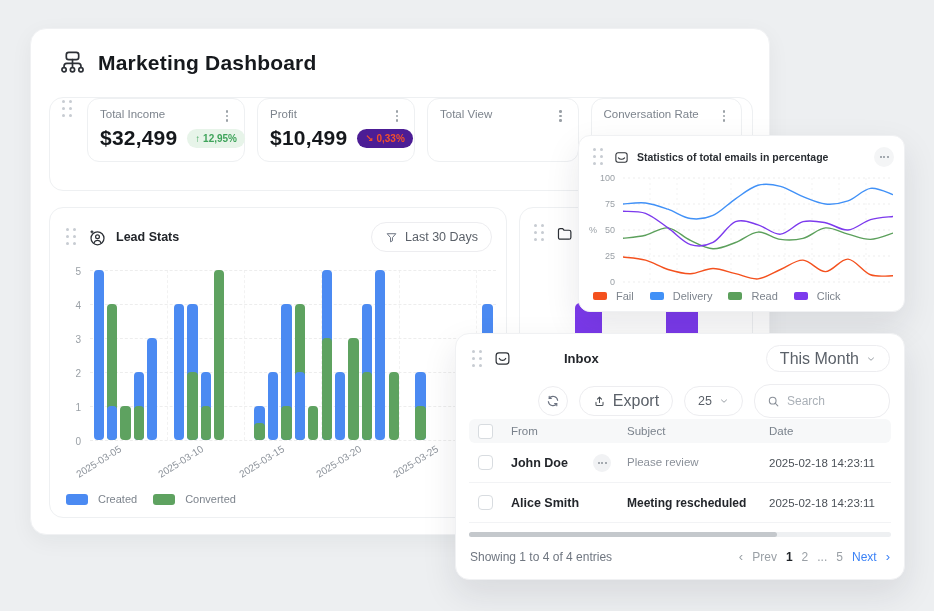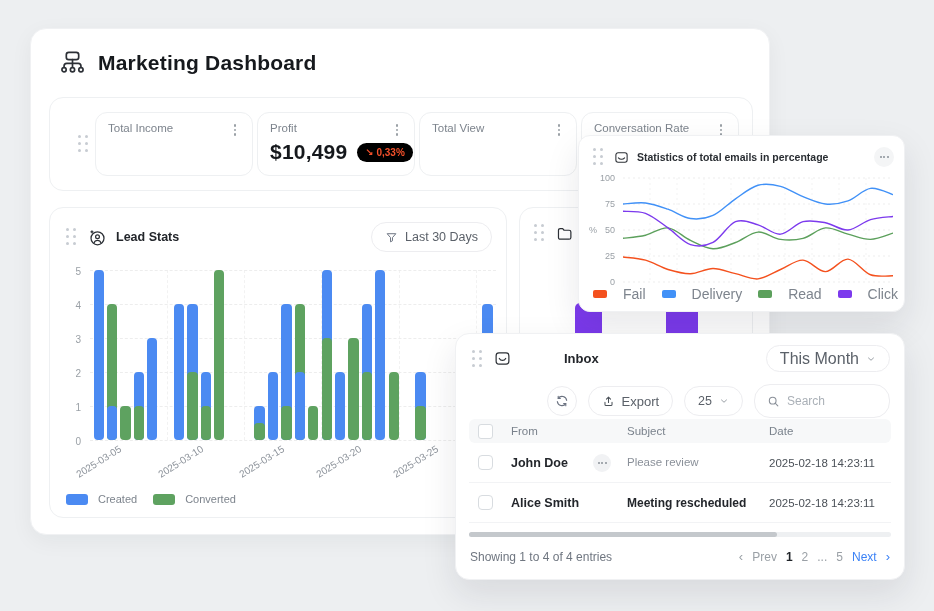--- a/index.html
+++ b/index.html
@@ -11,32 +11,32 @@
   }
   .card { background:#fff; border:1px solid #f0f1f3; border-radius:16px; }
   .shadow-lg { box-shadow:0 14px 34px rgba(25,30,45,.10); }
   
   #main-card { position:absolute; left:30px; top:28px; width:740px; height:507px;
     box-shadow:0 6px 22px rgba(25,30,45,.05); }
   .main-header { display:flex; align-items:center; gap:12px; padding:20px 28px 0 28px; }
   .main-title { font-size:21px; font-weight:600; color:#16191d; letter-spacing:.2px; }
   
   #stats-band { position:absolute; left:18px; top:68px; width:704px; height:94px;
-    border:1px solid #eef0f2; border-radius:14px; display:flex; align-items:center; gap:4px; padding:0 10px 0 26px; }
+    border:1px solid #eef0f2; border-radius:14px; display:flex; gap:12px; padding:0 10px 0 10px; }
   .drag-handle { flex:0 0 auto; display:grid; grid-template-columns:repeat(2,4px); grid-auto-rows:4px; gap:3px; padding:2px; }
   .drag-handle i { width:3px; height:3px; border-radius:50%; background:#c7ccd2; }
   .stat-card { width:158px; height:64px; border:1px solid #eef0f2; border-radius:12px; padding:9px 12px; position:relative; background:#fff; }
   .stat-title { font-size:11.5px; color:#7d848d; }
   .stat-kebab { position:absolute; right:10px; top:9px; width:14px; height:16px; display:flex; flex-direction:column; align-items:center; justify-content:center; gap:2px; cursor:pointer; }
   .stat-kebab i { width:2.5px; height:2.5px; border-radius:50%; background:#9aa0a6; }
   .stat-row { display:flex; align-items:center; gap:10px; margin-top:6px; }
   .stat-value { font-size:21px; font-weight:700; color:#15181c; letter-spacing:.2px; }
   .badge { font-size:10px; font-weight:600; padding:4px 8px; border-radius:10px; white-space:nowrap; }
   .badge.up { background:#e7f4e9; color:#3fa45b; }
-  .badge.down { background:#000000; color:#f4502a; }
+  .badge.down { background:#4c1d95; color:#f4502a; }
   
   #lead-card { position:absolute; left:18px; top:178px; width:458px; height:311px; border:1px solid #eef0f2; border-radius:14px; }
   .card-head { display:flex; align-items:center; gap:9px; padding:14px 14px 0 14px; }
   .card-head .title { font-size:12.5px; font-weight:700; color:#23262b; }
   .pill { display:inline-flex; align-items:center; gap:7px; border:1px solid #ededf0; border-radius:17px; background:#fff;
     color:#5b6169; font-size:12.5px; padding:0 13px; height:30px; cursor:pointer; }
   .spacer { flex:1; }
   .lead-plot { position:absolute; left:40px; right:10px; top:62px; height:170px; }
   .lead-grid-line { position:absolute; left:0; right:0; border-top:1px dashed #ededed; }
   .lead-grid-vline { position:absolute; top:0; bottom:0; border-left:1px dashed #f2f2f2; }
@@ -57,21 +57,21 @@
   #email-card { position:absolute; left:578px; top:135px; width:327px; height:177px; border-radius:12px; z-index:10; }
   #email-card .card-head { padding:10px 10px 0 12px; gap:8px; }
   #email-card .title { font-size:10.5px; font-weight:700; color:#2a2e33; }
   .round-btn { width:20px; height:20px; border-radius:50%; background:#f4f5f6; display:flex; align-items:center; justify-content:center; gap:1.5px; cursor:pointer; }
   .round-btn i, .dots-h i { width:2px; height:2px; border-radius:50%; background:#8a9099; }
   .email-plot { position:absolute; left:44px; right:12px; top:36px; height:116px; }
   .email-ylabel { position:absolute; font-size:9px; color:#9aa0a6; right:100%; margin-right:8px; transform:translateY(-50%); }
   .email-pct { position:absolute; left:-34px; top:50%; transform:translateY(-50%); font-size:9px; color:#9aa0a6; }
   #email-legend { position:absolute; left:14px; bottom:9px; display:flex; align-items:center; gap:9px; }
   #email-legend .sw { width:14px; height:7.5px; border-radius:2px; }
-  #email-legend .lb { font-size:14px; color:#7d848d; margin-right:7px;margin-left:7px; }
+  #email-legend .lb { font-size:11px; color:#7d848d; margin-right:7px; }
   
   #inbox-card { position:absolute; left:455px; top:333px; width:450px; height:247px; border-radius:14px; z-index:20; }
   #inbox-card .card-head { padding:11px 14px 0 14px; }
   #inbox-card .title { font-size:13px;padding-left:44px; }
   .toolbar { display:flex; align-items:center; justify-content:flex-end; gap:11px; padding:12px 14px 0 14px; }
   .icon-pill { width:30px; height:30px; border:1px solid #ededf0; border-radius:50%; display:flex; align-items:center; justify-content:center; cursor:pointer; background:#fff; }
   .search-pill { display:flex; align-items:center; gap:7px; border:1px solid #ededf0; border-radius:16px; height:30px; padding:16px 12px; width:136px; }
   .search-pill input { border:none; outline:none; width:86px; font-size:12px; color:#3f454c; font-family:inherit; background:transparent; }
   .search-pill input::placeholder { color:#aab0b7; }
   .tbl { margin:1px 13px 0 13px; }
@@ -123,20 +123,24 @@
         <i></i>
       </div>
 
     <div class="stat-card">
       <div class="stat-title">Total Income</div>
       <div class="stat-kebab">
           <i></i>
           <i></i>
           <i></i>
         </div>
+      <div class="stat-row">
+        <div class="stat-value">$32,499</div>
+        <div class="badge up">↑ 12,95%</div>
+      </div>
     </div>
 
     <div class="stat-card">
       <div class="stat-title">Profit</div>
       <div class="stat-kebab">
           <i></i>
           <i></i>
           <i></i>
         </div>
       <div class="stat-row">
@@ -424,21 +428,21 @@
 
   <div class="toolbar">
     <div class="icon-pill">
       <svg class="ic" width="14" height="14" viewBox="0 0 24 24" fill="none" stroke="#6b7280" stroke-width="1.9" stroke-linecap="round" stroke-linejoin="round">
         <path d="M20 11a8 8 0 0 0-14.5-3.5"></path>
           <path d="M5.5 4v3.7h3.7"></path>
         <path d="M4 13a8 8 0 0 0 14.5 3.5"></path>
           <path d="M18.5 20v-3.7h-3.7"></path>
       </svg>
     </div>
-    <div class="pill" style="height:30px; font-size:13px;">
+    <div class="pill" style="height:30px; font-size:16px;">
       <svg class="ic" width="13" height="13" viewBox="0 0 24 24" fill="none" stroke="#4b5158" stroke-width="1.9" stroke-linecap="round" stroke-linejoin="round">
         <path d="M12 14V4.5 M8.2 7.8L12 4l3.8 3.8"></path>
           <path d="M5.5 13.5v4a2 2 0 0 0 2 2h9a2 2 0 0 0 2-2v-4"></path>
       </svg>
       <span>Export</span>
     </div>
     <div class="pill" style="height:30px; font-size:12.5px;">
       <span>25</span>
       <svg class="ic" width="10" height="10" viewBox="0 0 24 24" fill="none" stroke="#9aa0a6" stroke-width="2.4" stroke-linecap="round" stroke-linejoin="round">
           <path d="M6 9.5l6 5.5 6-5.5"></path>

